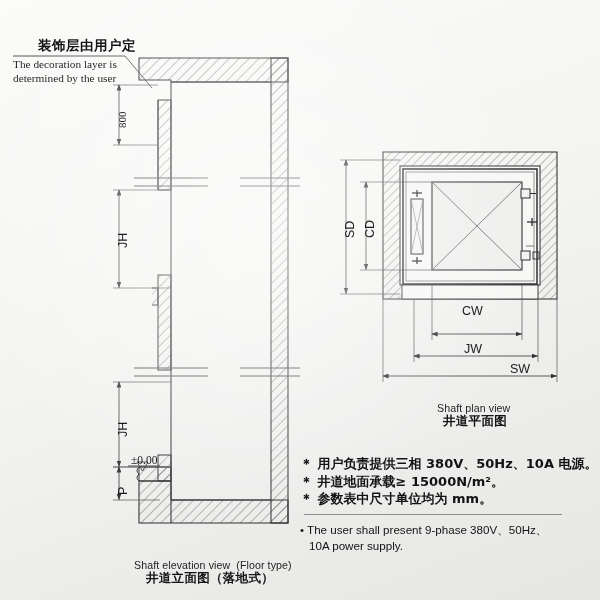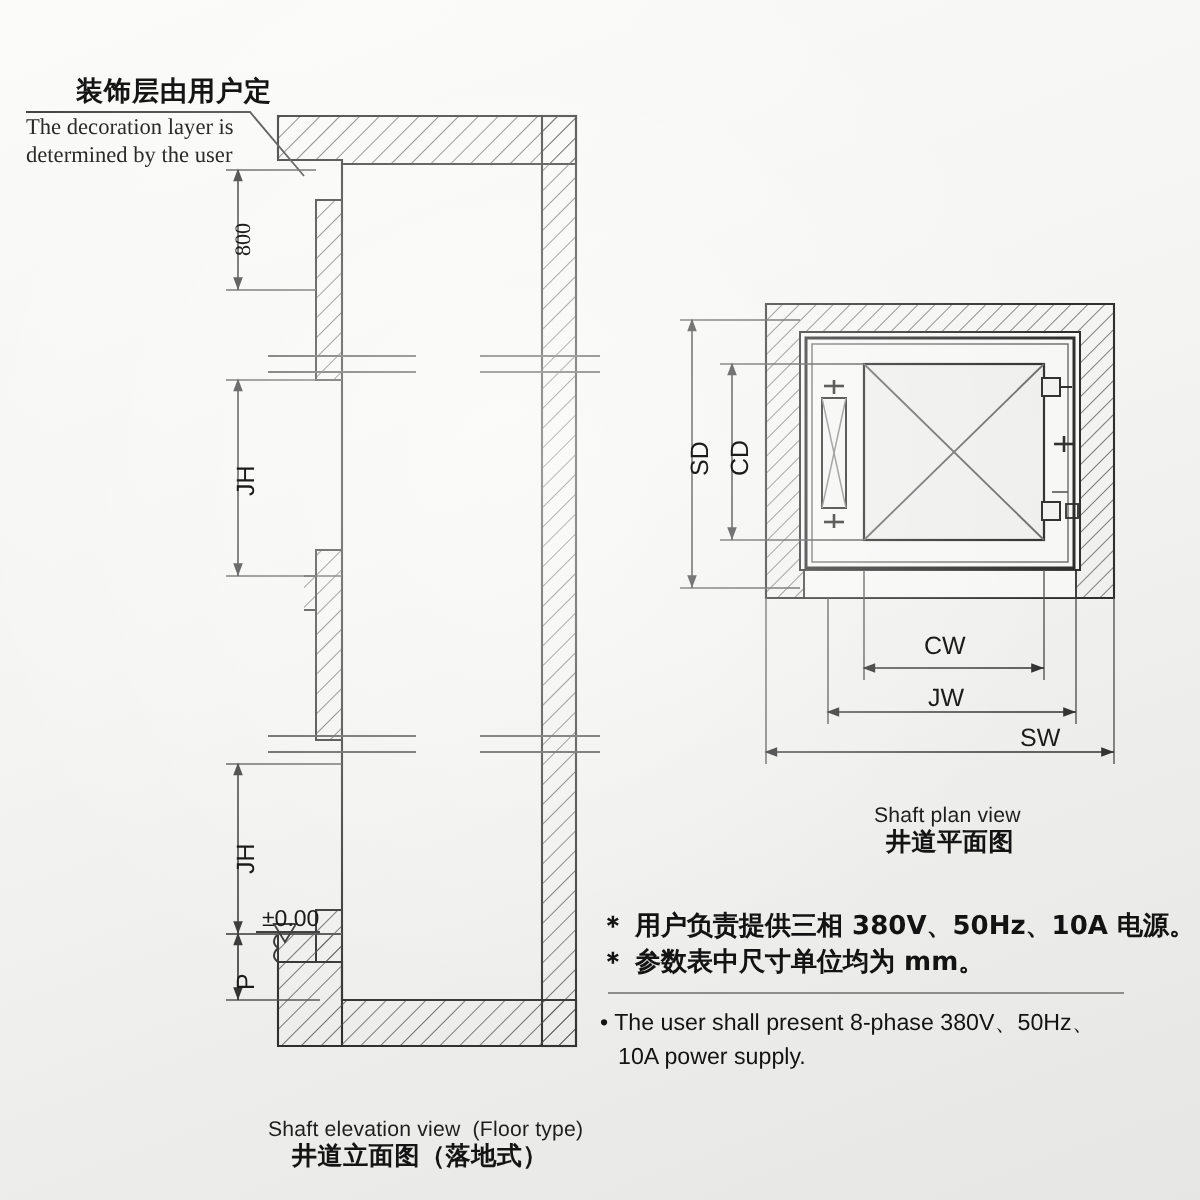--- a/index.html
+++ b/index.html
@@ -48,21 +48,21 @@
     font-family:"Liberation Sans", sans-serif;
     font-size:12.5px;color:#1b1b1b;
   }
   .dim-sans-rot{
     font-family:"Liberation Sans", sans-serif;
     font-size:12.5px;color:#1b1b1b;
     transform-origin:0 0;transform:rotate(-90deg);
   }
   #lvl{
     left:131px;top:454px;
-    font-family:Liberation Sans, sans-serif;font-size:11.5px;color:#1a1a1a;
+    font-family:Liberation Serif, serif;font-size:11.5px;color:#1a1a1a;
   }
 
   
   .cap-cn{
     font-family:"DejaVu Sans", sans-serif;
     font-size:12.5px;font-weight:700;color:#141414;letter-spacing:.3px;margin-top:28px;
   }
   .cap-en{
     font-family:"Liberation Sans", sans-serif;
     font-size:10.6px;color:#1e1e1e;letter-spacing:.1px;
@@ -272,31 +272,32 @@
 <div class="txt" id="ann-en">The decoration layer is determined by the user</div>
 
 <div class="txt dim dim-rot" style="left:116px;top:128px;">800</div>
 <div class="txt dim-sans-rot" style="left:116px;top:248px;">JH</div>
 <div class="txt dim-sans-rot" style="left:116px;top:437px;">JH</div>
 <div class="txt dim-sans-rot" style="left:116px;top:495px;">P</div>
 <div class="txt" id="lvl">±0.00</div>
 
 <div class="txt dim-sans-rot" style="left:343px;top:238px;">SD</div>
 <div class="txt dim-sans-rot" style="left:363px;top:238px;">CD</div>
-<div class="txt dim-sans" style="left:462px;top:316px;">CW</div>
+<div class="txt dim-sans" style="left:462px;top:304px;">CW</div>
 <div class="txt dim-sans" style="left:464px;top:342px;">JW</div>
 <div class="txt dim-sans" style="left:462px;top:362px;margin-left:48px;">SW</div>
 
 <div class="txt cap-cn" style="left:146px;top:542px;">井道立面图（落地式）</div>
 <div class="txt cap-en" style="left:134px;top:559px;">Shaft elevation view  (Floor type)</div>
 
 <div class="txt cap-cn" style="left:443px;top:385px;">井道平面图</div>
 <div class="txt cap-en" style="left:437px;top:402px;">Shaft plan view</div>
 
 <div id="notes">
   <div class="note-cn">＊ 用户负责提供三相 380V、50Hz、10A 电源。</div>
+  <div class="note-cn">＊ 井道地面承载≥ 15000N/m²。</div>
   <div class="note-cn">＊ 参数表中尺寸单位均为 mm。</div>
   <div class="divider"></div>
   <div class="note-en">
-    <span>• The user shall present 8-phase 380V、50Hz、</span>
+    <span>• The user shall present 9-phase 380V、50Hz、</span>
     <span class="ind">10A power supply.</span>
   </div>
 </div>
 
 </body></html>

